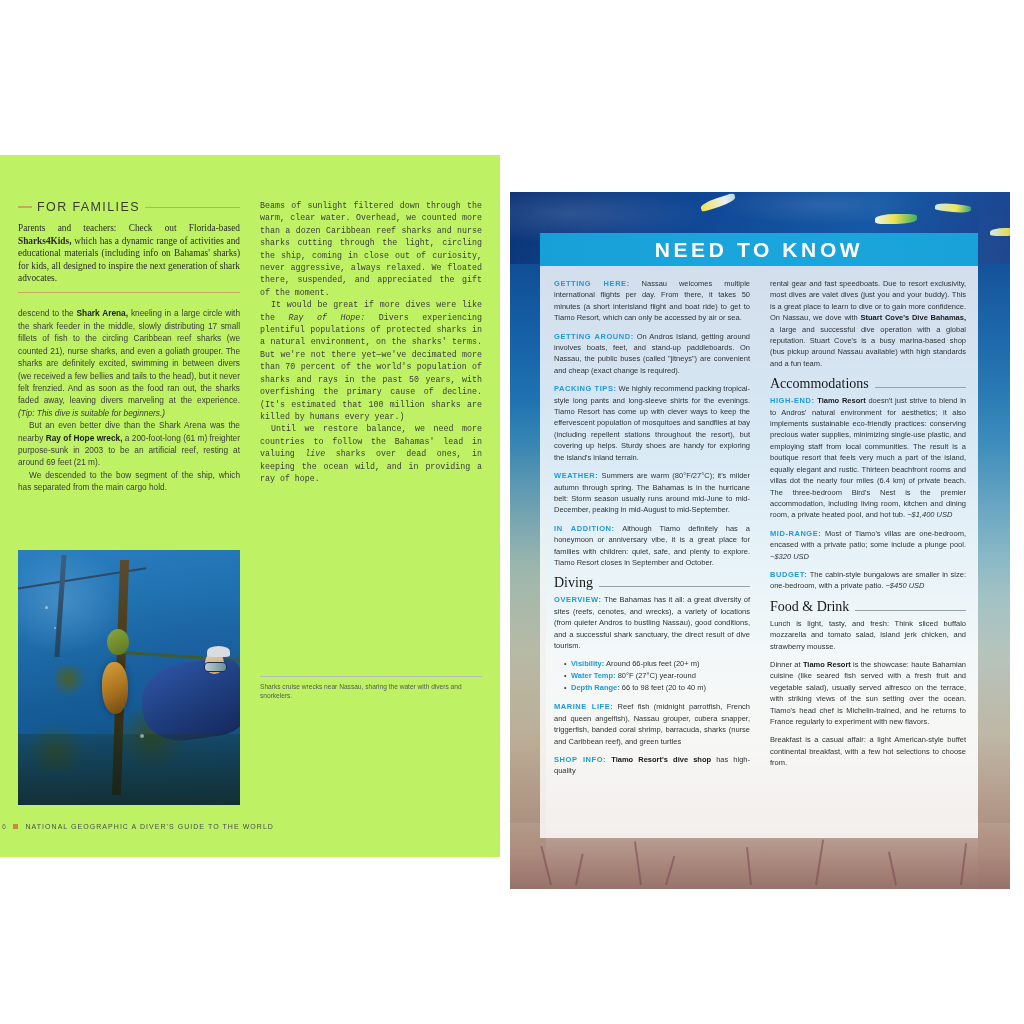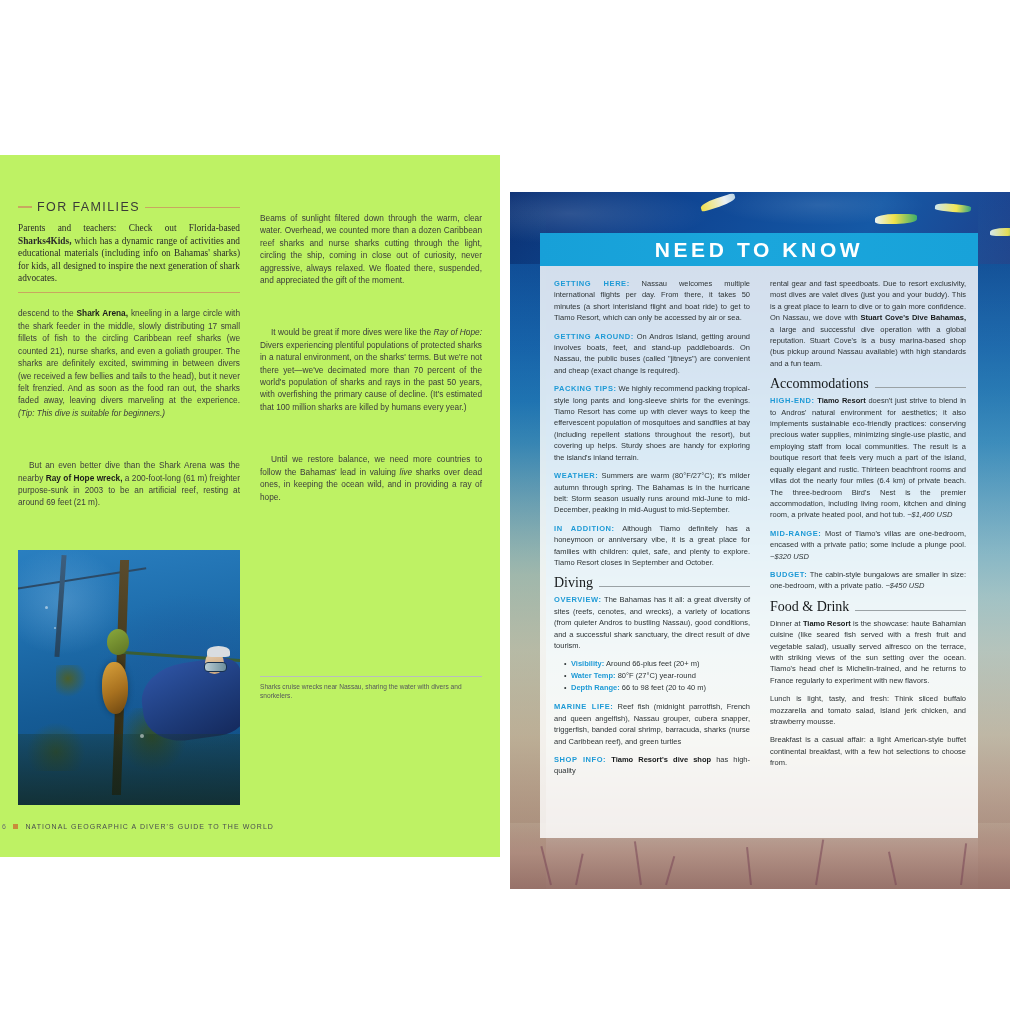--- a/index.html
+++ b/index.html
@@ -16,21 +16,21 @@
   
   .left-page{
     position:absolute;left:0;top:155px;width:500px;height:702px;
     background:#bef264;
   }
   .lp-cols{
     position:absolute;left:18px;top:45px;width:464px;
   }
   .col{width:222px;}
   .col-l{position:absolute;left:0;top:0;}
-  .col-r{position:absolute;left:242px;top:12px;}
+  .col-r{position:absolute;left:242px;top:0;font-family:Liberation Mono, monospace;}
 
   
   .ff-box{width:222px;margin-bottom:14px;}
   .ff-head{
     display:flex;align-items:center;gap:5px;
     padding-bottom:3px;
   }
   .ff-dash{height:2px;background:#c8a760;width:14px;flex:0 0 14px;}
   .ff-rule{height:1px;background:#c8a760;flex:1 1 auto;}
   .ff-title{
@@ -44,21 +44,21 @@
   }
   .ff-body b{font-weight:700;}
   .ff-bottom-rule{height:1.5px;background:#c8a760;}
 
   
   .body-txt{
     font-size:8.3px;line-height:12.4px;color:#3c3c3c;
     text-align:justify;
   }
   .body-txt p{margin:0;}
-  .body-txt p.indent{text-indent:11px;margin-top:40px;}
+  .body-txt p.indent{text-indent:11px;}
   .body-txt b{font-weight:700;color:#1c1c1c;}
   .body-txt i{font-style:italic;}
 
   
   .photo-wrap{
     position:absolute;left:18px;top:395px;width:222px;height:255px;
   }
   .photo{
     width:100%;height:100%;
     background:
@@ -411,22 +411,22 @@
             <p><span class="lbl">HIGH-END:</span> <b>Tiamo Resort</b> doesn't just strive to blend in to Andros' natural environment for aesthetics; it also implements sustainable eco-friendly practices: conserving precious water supplies, minimizing single-use plastic, and employing staff from local communities. The result is a boutique resort that feels very much a part of the island, equally elegant and rustic. Thirteen beachfront rooms and villas dot the nearly four miles (6.4 km) of private beach. The three-bedroom Bird's Nest is the premier accommodation, including living room, kitchen and dining room, a private heated pool, and hot tub. <i>~$1,400 USD</i></p>
             <p><span class="lbl">MID-RANGE:</span> Most of Tiamo's villas are one-bedroom, encased with a private patio; some include a plunge pool. <i>~$320 USD</i></p>
             <p><span class="lbl">BUDGET:</span> The cabin-style bungalows are smaller in size: one-bedroom, with a private patio. <i>~$450 USD</i></p>
           </div>
 
         <div class="sec-head">
           <span>Food &amp; Drink</span>
           <span class="rule"></span>
         </div>
         <div class="ntk-txt">
+            <p>Lunch is light, tasty, and fresh: Think sliced buffalo mozzarella and tomato salad, island jerk chicken, and strawberry mousse.</p>
             <p>Dinner at <b>Tiamo Resort</b> is the showcase: haute Bahamian cuisine (like seared fish served with a fresh fruit and vegetable salad), usually served alfresco on the terrace, with striking views of the sun setting over the ocean. Tiamo's head chef is Michelin-trained, and he returns to France regularly to experiment with new flavors.</p>
-            <p>Lunch is light, tasty, and fresh: Think sliced buffalo mozzarella and tomato salad, island jerk chicken, and strawberry mousse.</p>
             <p>Breakfast is a casual affair: a light American-style buffet continental breakfast, with a few hot selections to choose from.</p>
           </div>
       </div>
 
     </div>
   </div>
 
 </div>
 
 </body></html>

